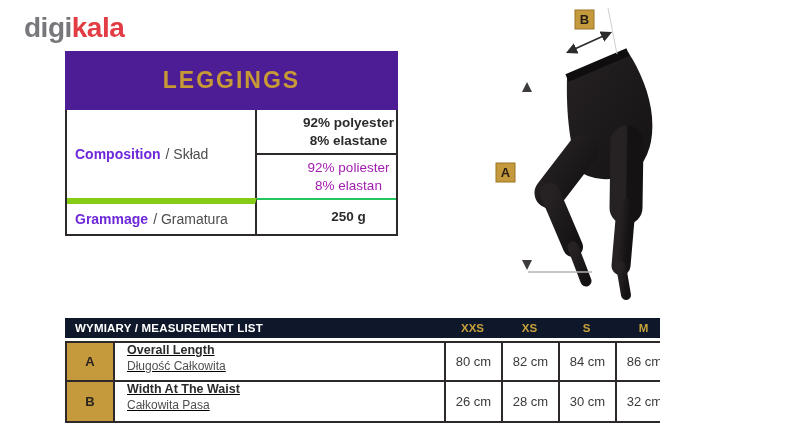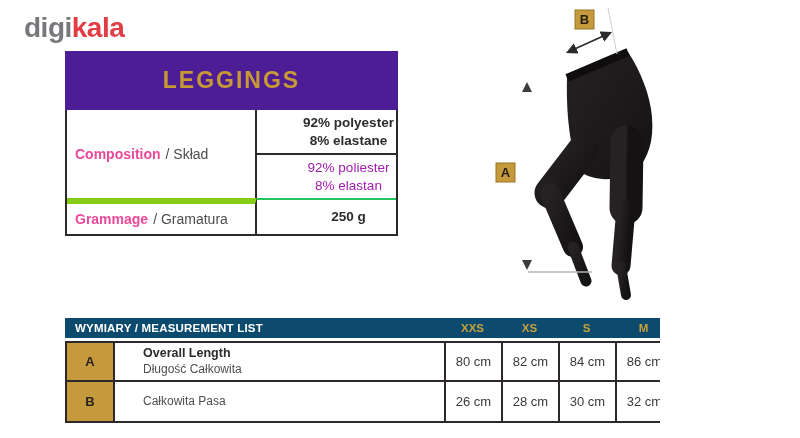--- a/index.html
+++ b/index.html
@@ -16,53 +16,53 @@
   
   .spec { position:absolute; left:65px; top:51px; width:333px; }
   .spec-header { height:59px; background:#4c1d95; display:flex; align-items:center; justify-content:center; }
   .spec-title { color:#c79a35; font-size:23px; font-weight:bold; letter-spacing:2px; }
   .spec-body {
     display:grid; grid-template-columns:190px 1fr; grid-template-rows:43px 45px 36px;
     border:2px solid #2d292a; border-top:none; background:#fff;
   }
   .cell { display:flex; align-items:center; font-size:14px; color:#2f2b2c; }
   .lbl { padding-left:8px; border-right:2px solid #2d292a; }
-  .lbl .en { font-weight:bold; color:#ec4899; }
+  .lbl .en { font-weight:bold; color:#6d28d9; }
   .lbl .pl { font-weight:normal; color:#4d4d4d; margin-left:5px; }
   .spec-lbl-comp { grid-column:1; grid-row:1 / span 2; }
   .spec-val-1 { grid-column:2; grid-row:1; }
   .spec-val-2 { grid-column:2; grid-row:2; border-top:2px solid #2d292a; }
   .spec-lbl-gram { grid-column:1; grid-row:3; border-top:6px solid #84cc16; }
   .spec-val-3 { grid-column:2; grid-row:3; border-top:2px solid #22c55e; }
   .vcell { justify-content:center; text-align:center; line-height:1.3; }
   .vcell .stack { width:100%;padding-left:44px; }
   .bold-val { font-weight:bold; color:#2d2a2b; font-size:13.5px; }
   .reg-val { font-weight:normal; color:#a21caf; font-size:13.5px; }
 
   
   .figure { position:absolute; left:480px; top:0; width:320px; height:310px; }
 
   
   .meas { position:absolute; left:65px; top:318px; width:664px; }
   .meas-header {
     display:grid; grid-template-columns:379px 57px 57px 57px 57px 57px;
-    height:20px; background:#0c4a6e; align-items:center;
+    height:20px; background:#0f172a; align-items:center;
   }
   .meas-title { color:#ffffff; font-weight:bold; font-size:11.5px; padding-left:10px; letter-spacing:0.2px; }
   .size-h { color:#c7a23a; font-weight:bold; font-size:11.5px; text-align:center; }
   .meas-body {
     margin-top:3px; display:grid;
     grid-template-columns:48px 331px 57px 57px 57px 57px 57px;
     grid-auto-rows:39px; border:2px solid #2d292a; background:#fff;
   }
   .mcell { display:flex; align-items:center; }
   .bd-r { border-right:2px solid #2d292a; }
   .bd-b { border-bottom:2px solid #2d292a; }
   .keycell { background:#c59a3d; justify-content:center; font-weight:bold; font-size:13px; color:#2a2420; }
-  .desccell { flex-direction:column; align-items:flex-start; justify-content:center; padding-left:28px; line-height:1.25; }
+  .desccell { flex-direction:column; align-items:flex-start; padding-left:12px; line-height:1.25;text-decoration:underline; }
   .desccell .en { font-weight:bold; font-size:12.5px; color:#2d2a2b; }
   .desccell .pl { font-weight:normal; font-size:12px; color:#4f4f4f; }
   .valcell { justify-content:center; font-size:13px; color:#3a3a3a; }
 </style>
 </head>
 <body>
 
 <div class="canvas">
 
   <div class="logo">
@@ -161,20 +161,21 @@
         <span class="pl">Długość Całkowita</span>
       </div>
       <div class="mcell valcell bd-r bd-b">80 cm</div>
       <div class="mcell valcell bd-r bd-b">82 cm</div>
       <div class="mcell valcell bd-r bd-b">84 cm</div>
       <div class="mcell valcell bd-r bd-b">86 cm</div>
       <div class="mcell valcell bd-b">90 cm</div>
 
       <div class="mcell keycell bd-r">B</div>
       <div class="mcell desccell bd-r">
+        <span class="en">Width At The Waist</span>
         <span class="pl">Całkowita Pasa</span>
       </div>
       <div class="mcell valcell bd-r">26 cm</div>
       <div class="mcell valcell bd-r">28 cm</div>
       <div class="mcell valcell bd-r">30 cm</div>
       <div class="mcell valcell bd-r">32 cm</div>
       <div class="mcell valcell">36 cm</div>
     </div>
   </div>
 

